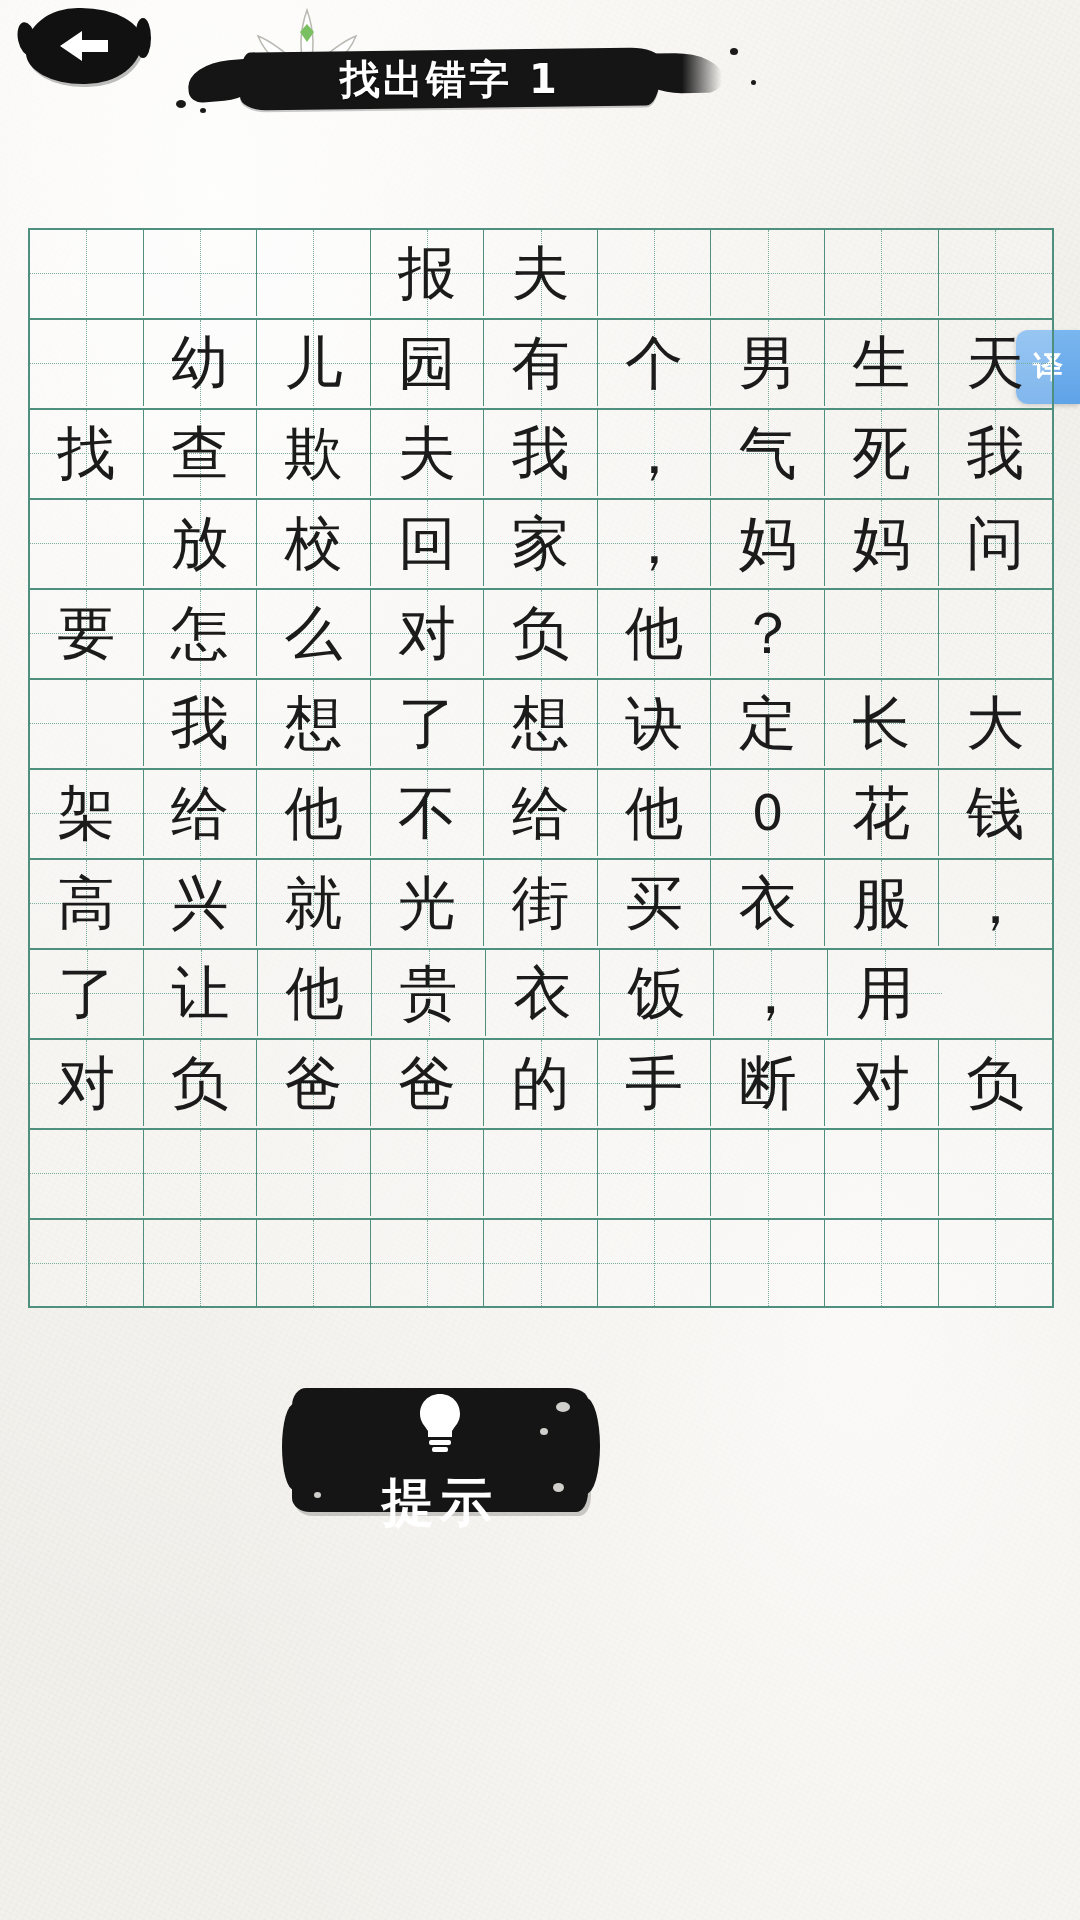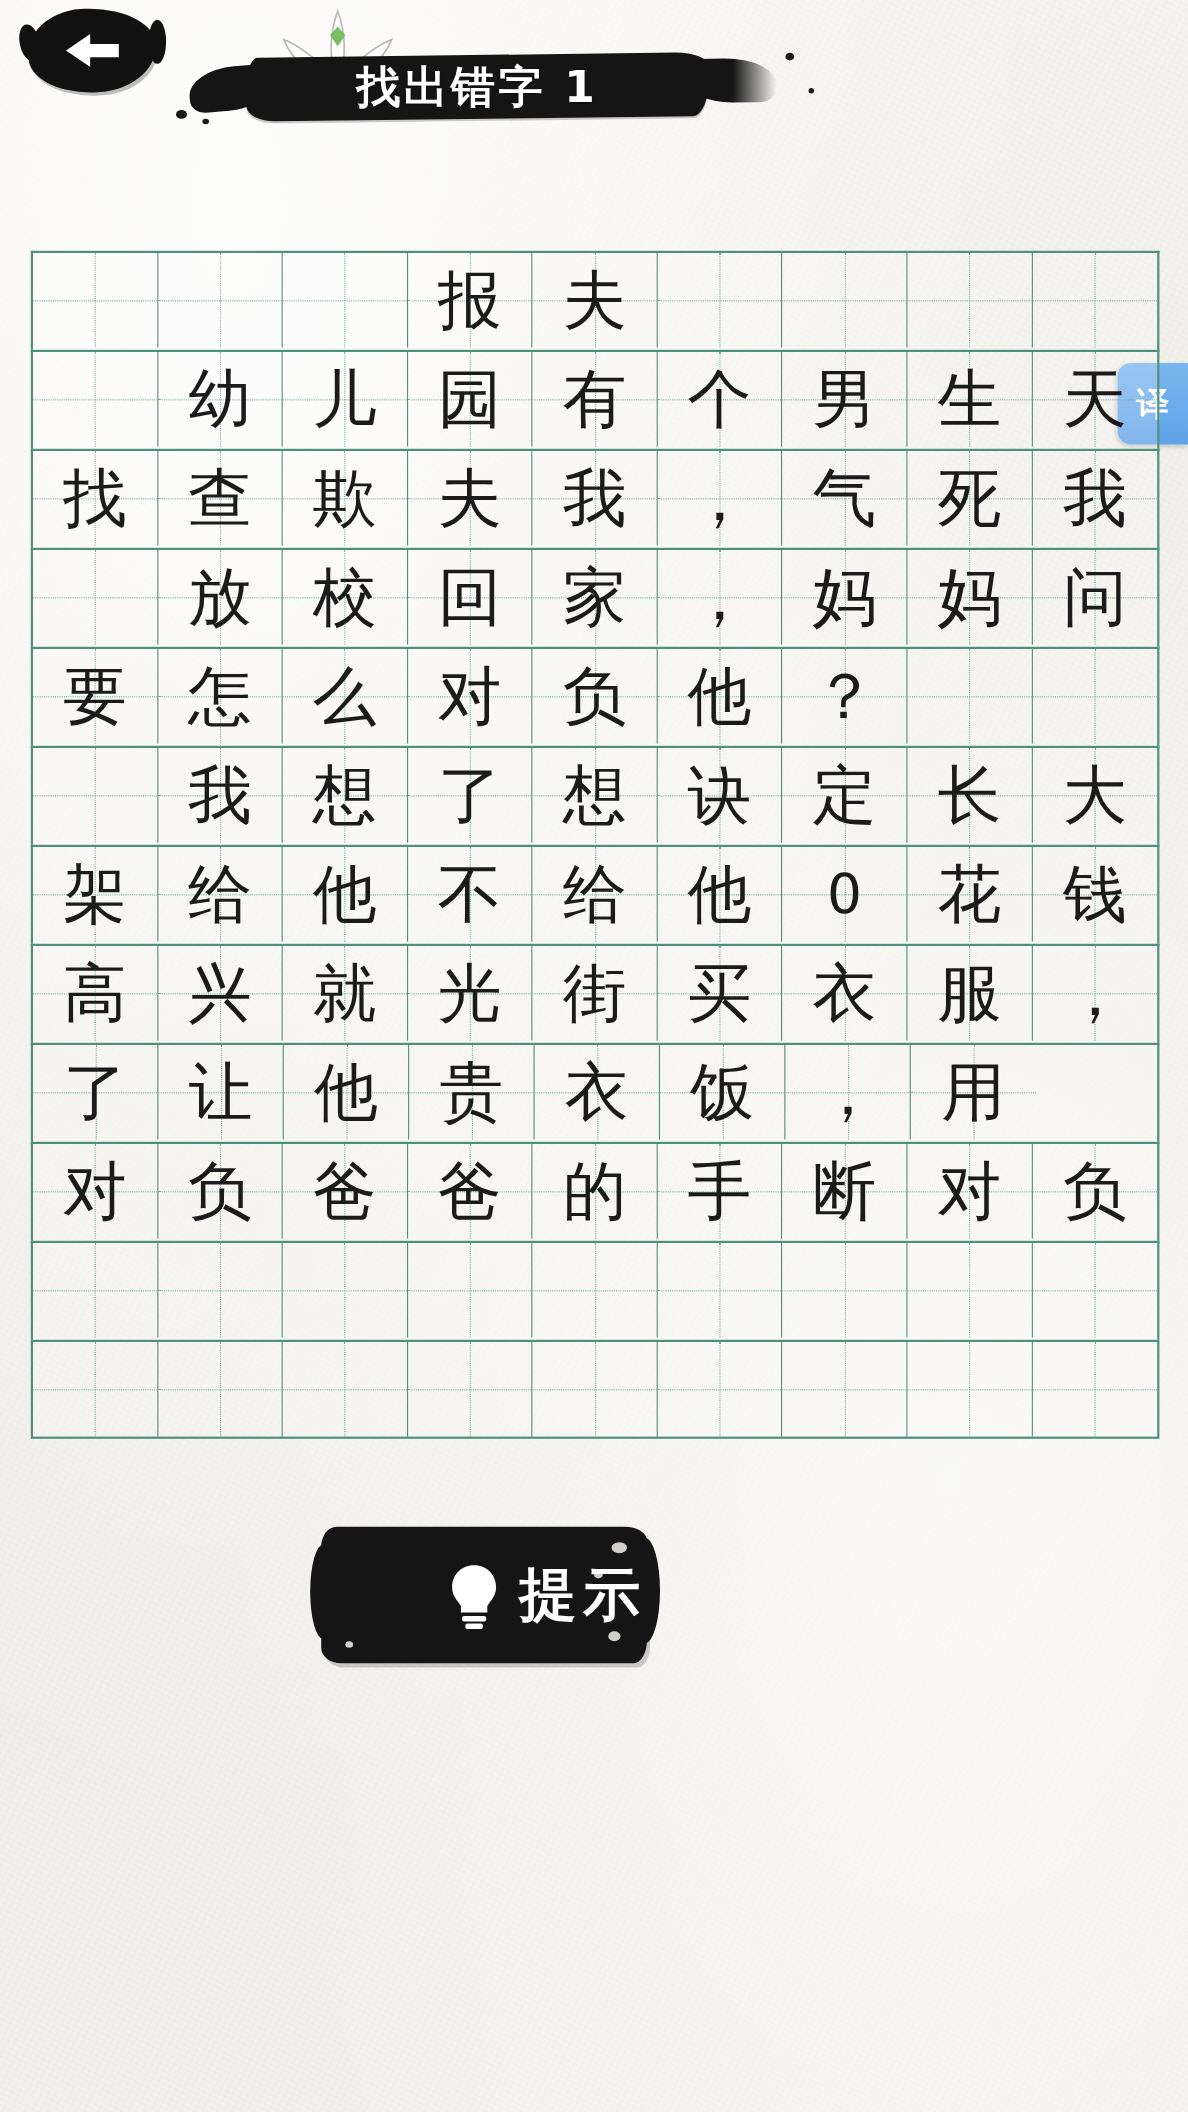--- a/index.html
+++ b/index.html
@@ -71,21 +71,21 @@
     width: 62px;
     height: 44px;
     display: flex;
     align-items: center;
     justify-content: center;
   }
   .back-arrow svg { display: block; }
 
   .title-banner {
     position: absolute;
-    left: 224px;
+    left: 240px;
     top: 46px;
     width: 420px;
     height: 70px;
   }
   .banner-stroke {
     position: absolute;
     left: 0;
     top: 4px;
     width: 420px;
     height: 58px;
@@ -277,23 +277,24 @@
   }
   .hs1 { right: 18px; top: 14px; width: 14px; height: 10px; }
   .hs2 { right: 40px; top: 40px; width: 8px; height: 7px; }
   .hs3 { right: 24px; bottom: 20px; width: 11px; height: 9px; }
   .hs4 { left: 22px; bottom: 14px; width: 7px; height: 6px; }
   .hint-inner {
     position: absolute;
     inset: 0;
     display: flex;
     align-items: center;
-    justify-content: flex-end;
+    justify-content: space-between;
     gap: 14px;
     z-index: 4;
+    flex-direction: column;
   }
   .bulb { width: 54px; height: 66px; }
   .hint-label {
     color: #ffffff;
     font-size: 52px;
     font-weight: bold;
     letter-spacing: 6px;
   }
 </style>
 </head>

